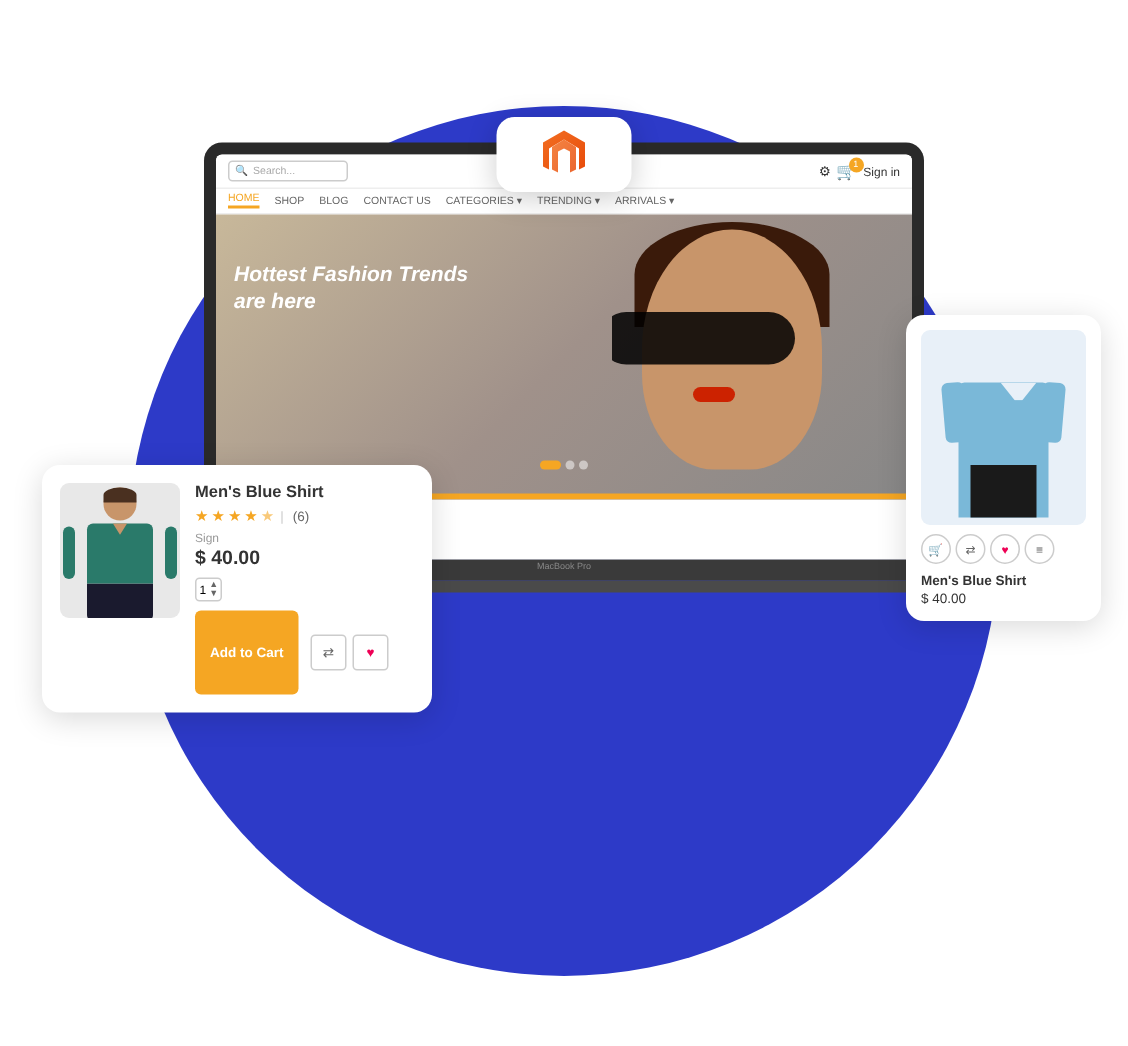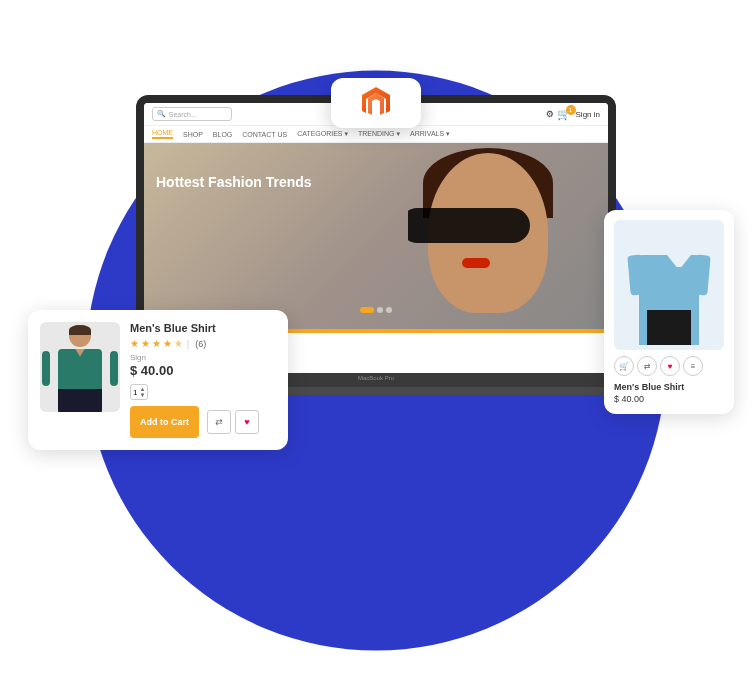--- a/index.html
+++ b/index.html
@@ -146,20 +146,21 @@
       display: flex;
       align-items: flex-end;
     }
 
     .hero-text {
       position: absolute;
       left: 12px;
       top: 30px;
       color: #fff;
       z-index: 2;
+      font-style: italic;
     }
 
     .hero-title {
       font-size: 14px;
       font-weight: bold;
       line-height: 1.3;
     }
 
     
     .hero-model {
@@ -431,21 +432,21 @@
       flex-direction: column;
       font-size: 6px;
       color: #666;
     }
 
     .add-to-cart-btn {
       background: #f5a623;
       color: #fff;
       border: none;
       border-radius: 4px;
-      padding: 11px 10px;
+      padding: 23px 10px;
       font-size: 9px;
       font-weight: bold;
       cursor: pointer;
       margin-right: 4px;
     }
 
     .action-btn {
       width: 24px;
       height: 24px;
       border: 1px solid #ccc;
@@ -637,20 +638,21 @@
           <span class="menu-item">BLOG</span>
           <span class="menu-item">CONTACT US</span>
           <span class="menu-item">CATEGORIES ▾</span>
           <span class="menu-item">TRENDING ▾</span>
           <span class="menu-item">ARRIVALS ▾</span>
         </div>
 
         <div class="hero-banner">
           <div class="hero-text">
             <div class="hero-title">Hottest Fashion Trends</div>
+            <div class="hero-title">are here</div>
           </div>
 
           <div class="hero-model">
             <div class="hair"></div>
             <div class="model-face">
               <div class="sunglasses"></div>
               <div class="lips"></div>
             </div>
           </div>
 

